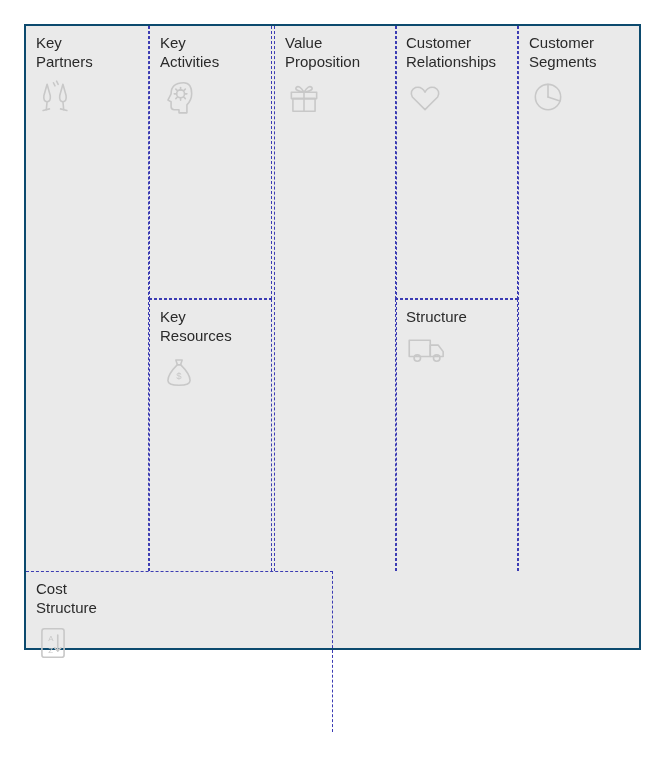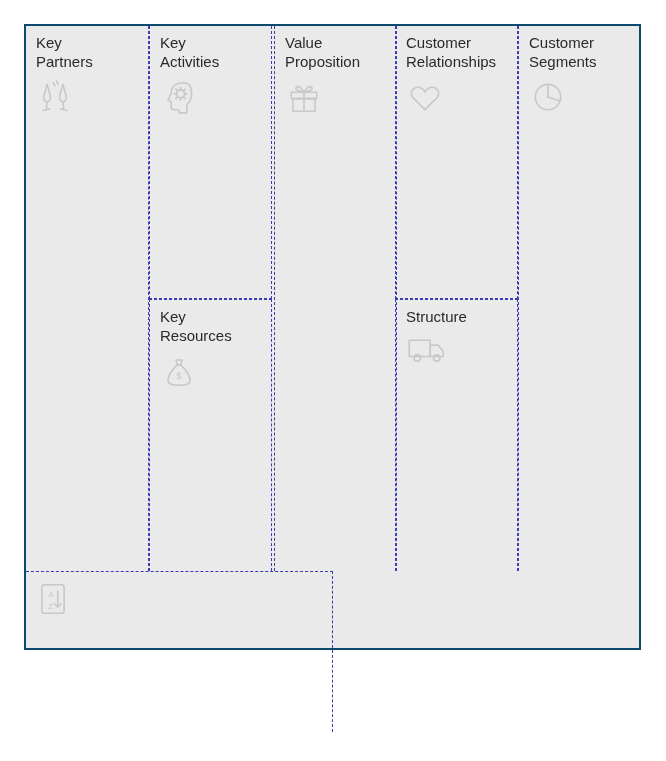--- a/index.html
+++ b/index.html
@@ -137,20 +137,21 @@
       <svg width="42" height="34" viewBox="0 0 52 40">
         <rect x="4" y="8" width="26" height="20"></rect>
         <path d="M30 14 L40 14 L46 22 L46 28 L30 28 Z"></path>
         <circle cx="14" cy="30" r="4"></circle>
         <circle cx="38" cy="30" r="4"></circle>
       </svg>
     </span>
   </div>
 
   <div class="cell no-left no-bottom" style="left:0; top:545px; width:307px; height:161px;">
+    <p class="label">Cost<br>Structure</p>
     <span class="icon">
       <svg width="34" height="38" viewBox="0 0 40 48">
         <rect x="6" y="6" width="28" height="36" rx="3"></rect>
         <text x="14" y="22" font-size="10" fill="#c8c8c8" stroke="none">A</text>
         <text x="14" y="36" font-size="10" fill="#c8c8c8" stroke="none">Z</text>
         <line x1="26" y1="14" x2="26" y2="34"></line>
         <polyline points="22,30 26,34 30,30"></polyline>
       </svg>
     </span>
   </div>

